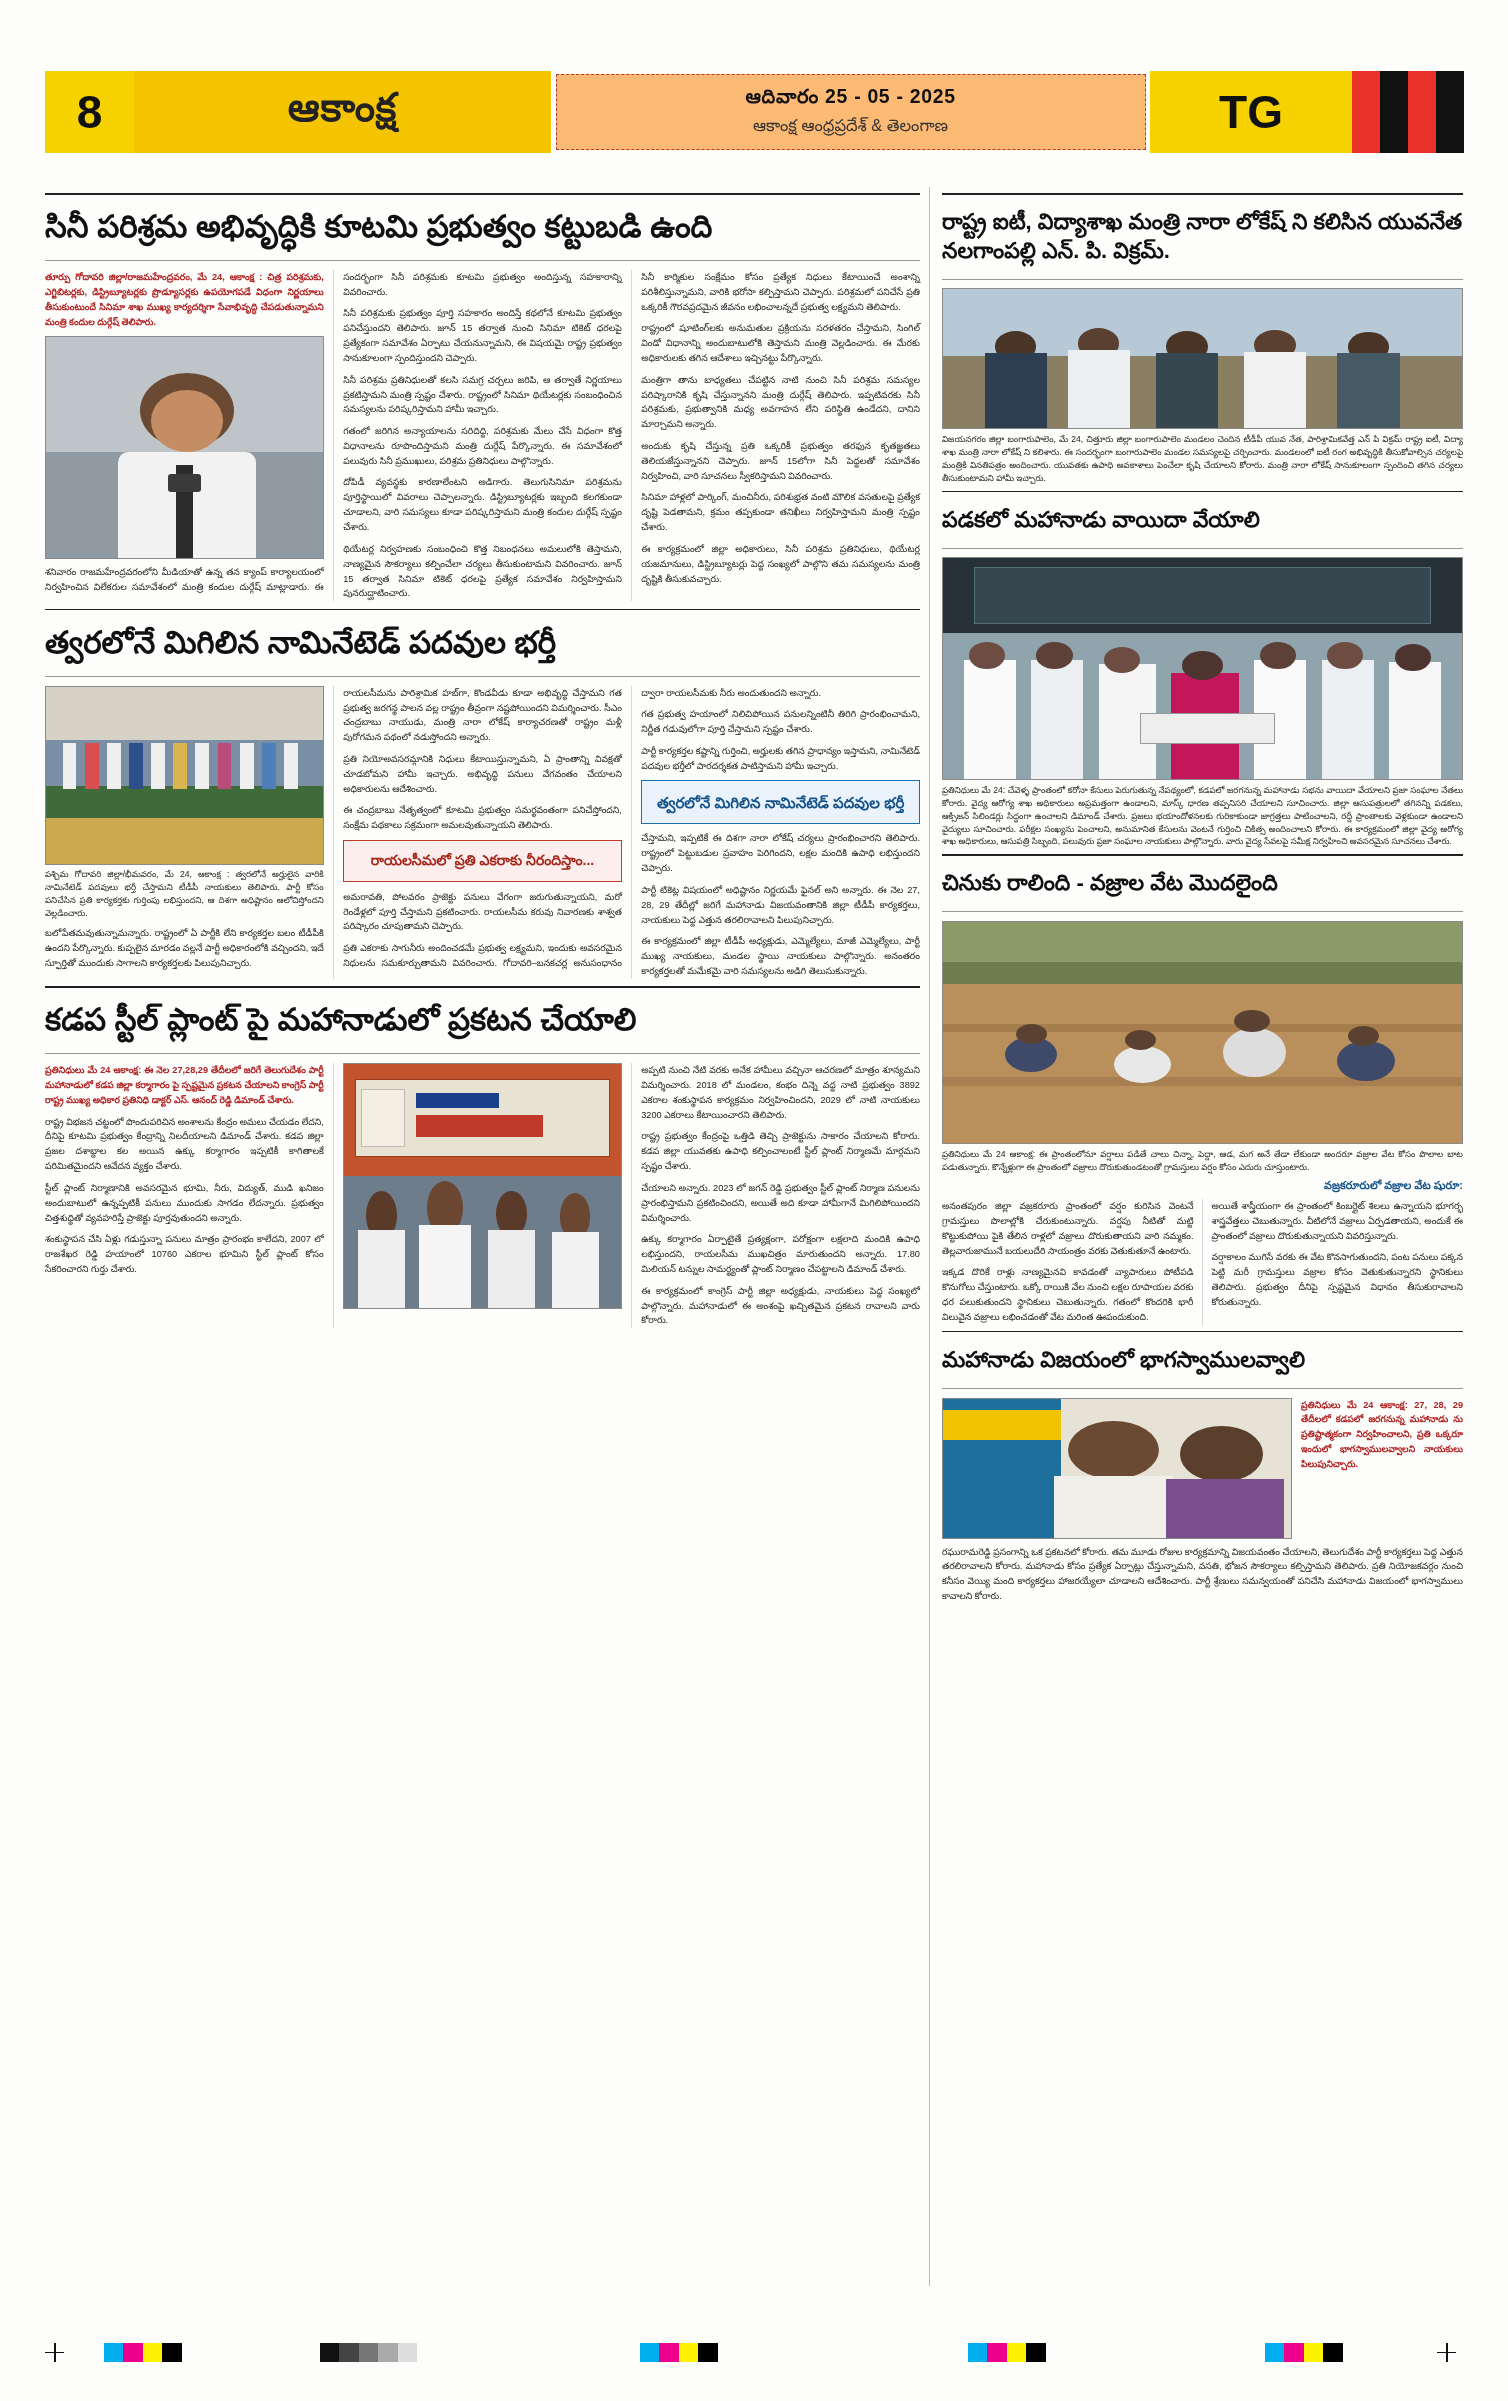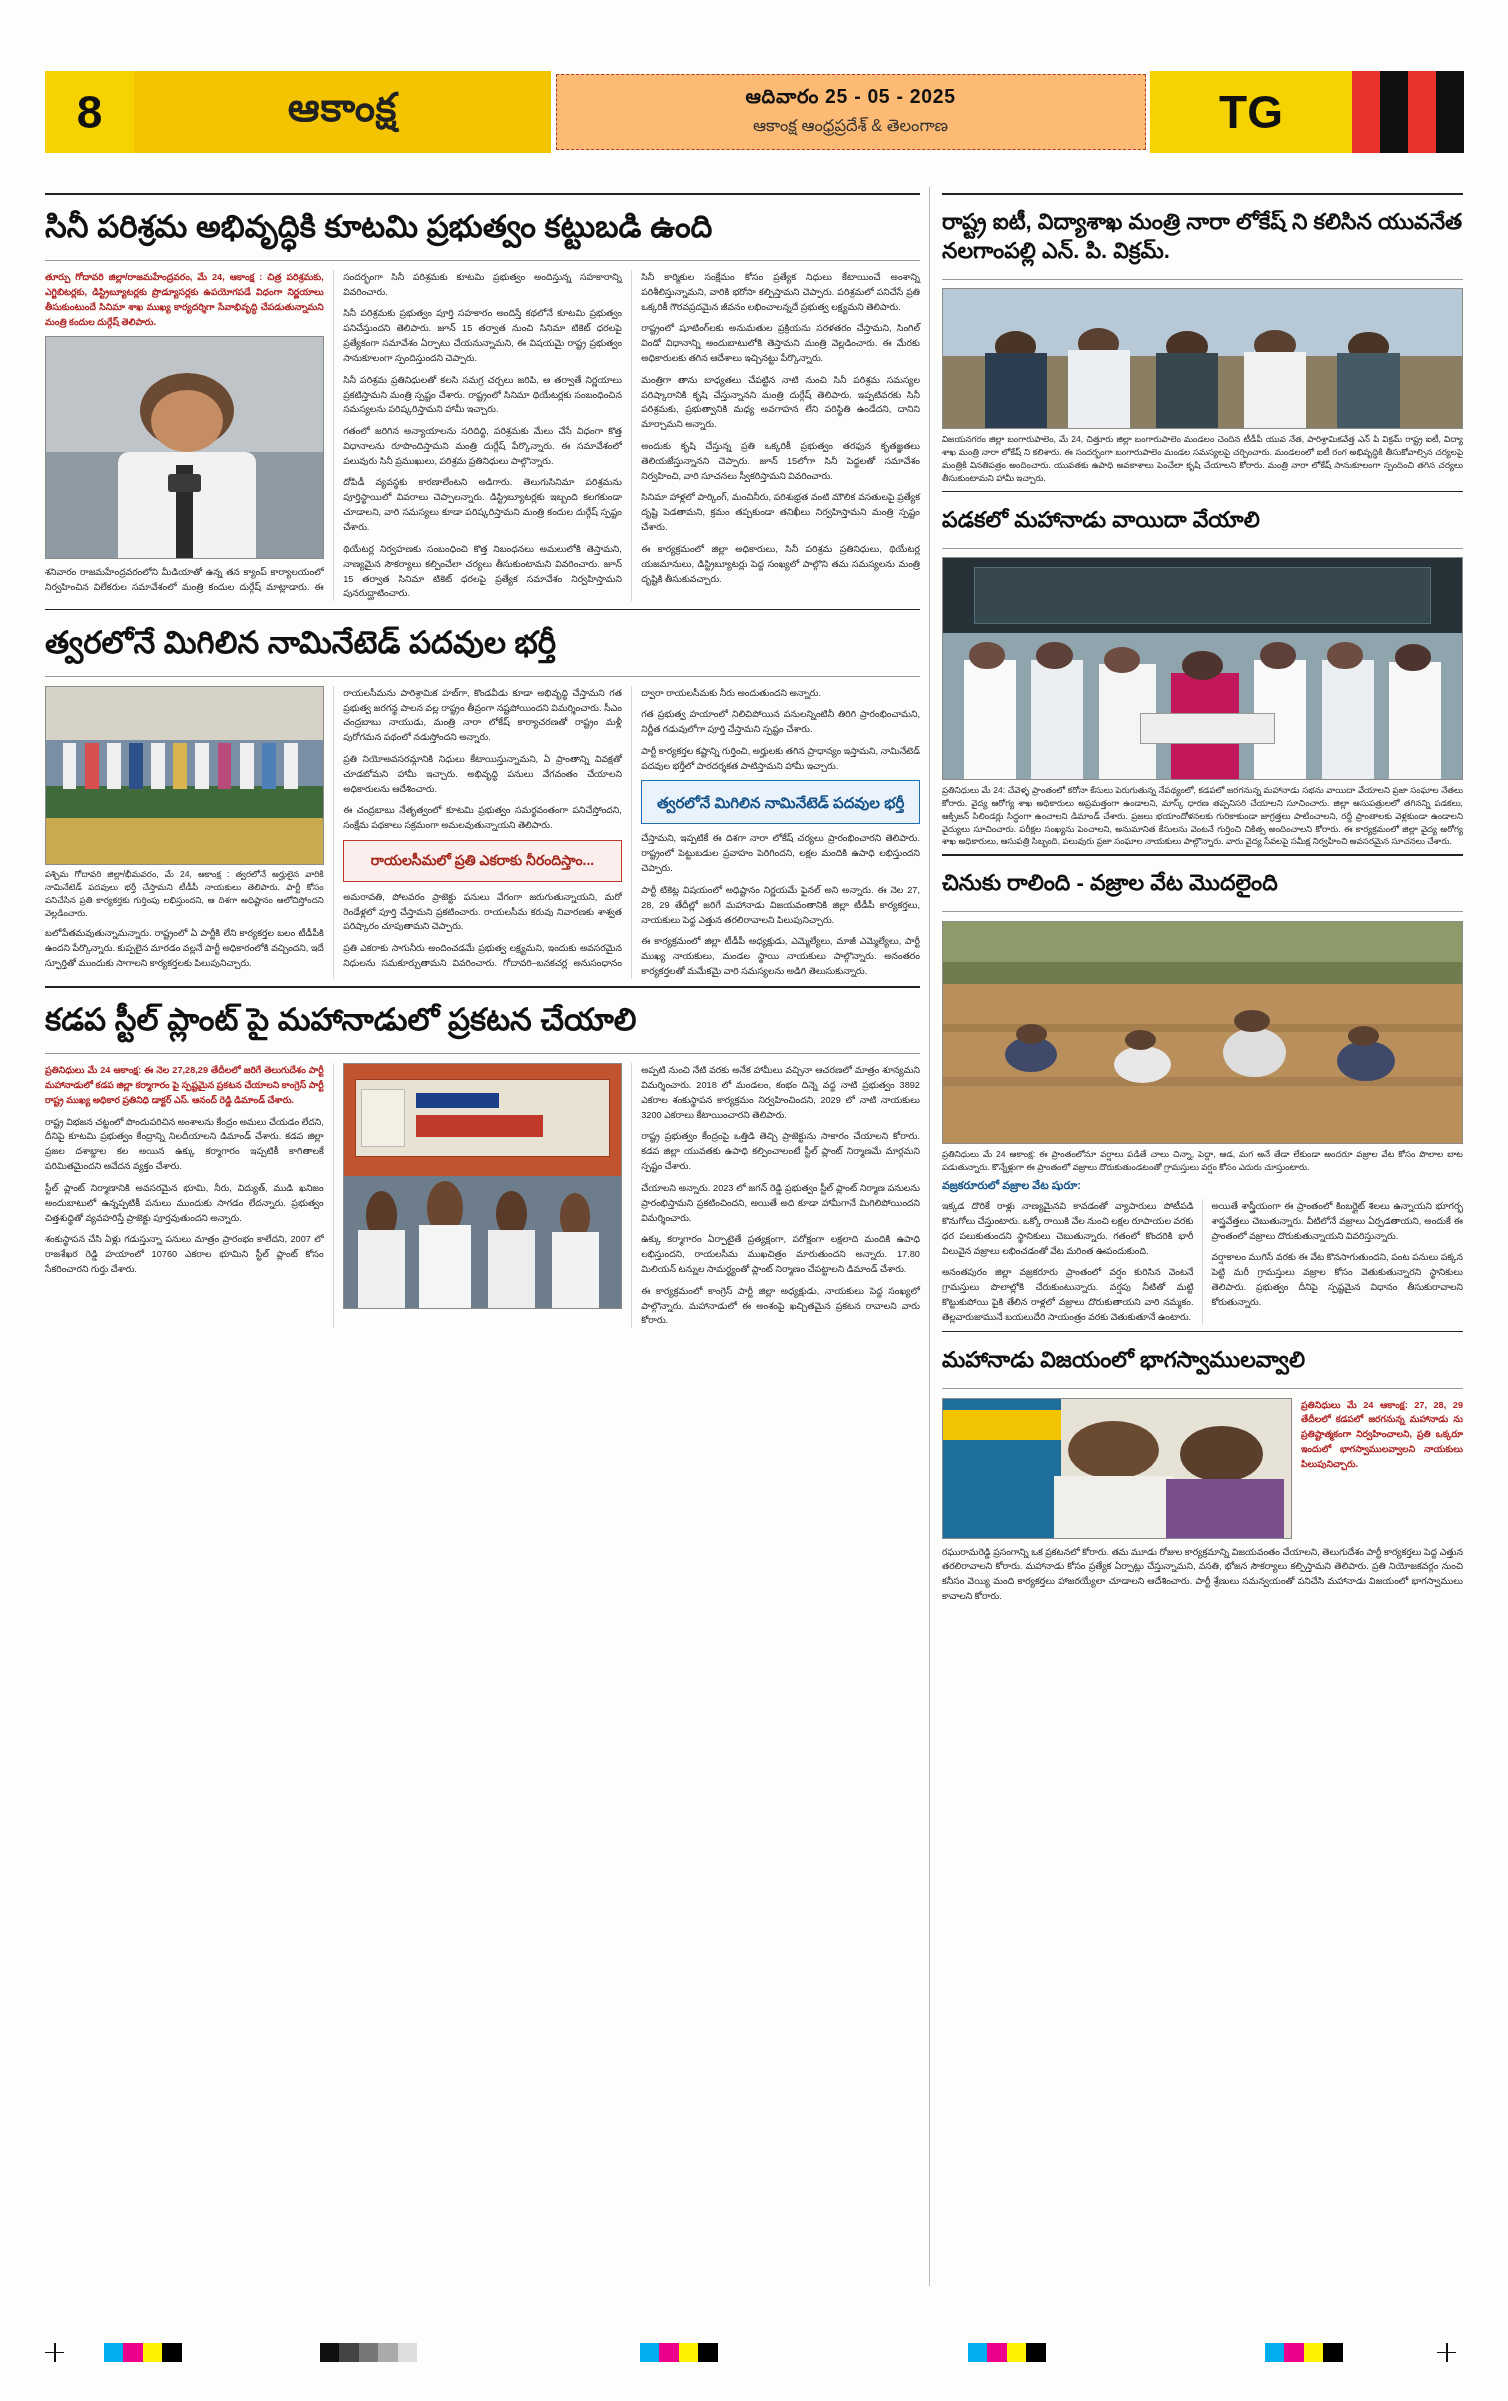--- a/index.html
+++ b/index.html
@@ -89,21 +89,21 @@
 
   .pullbox {
     border:1.5px solid #1a6fb5; background:#eaf3fb; color:#15538a;
     font-size:15px; font-weight:bold; text-align:center;
     padding:10.4px 7.4px; line-height:1.4; margin:6px 0 7.4px 0;
     break-inside:avoid;
   }
   .pullbox.red { border-color:#c0392b; background:#fdeeee; color:#a3281b; font-size:14px; }
 
   .subhead {
-    font-size:11px; font-weight:bold; color:#15538a; margin:3px 0 4.5px 0;
+    font-size:11px; font-weight:bold; color:#15538a; margin:3px 0 4.5px 0;text-align:right;
   }
 
   
   .ph-inner { position:absolute; inset:0; }
   .blob { position:absolute; border-radius:50%; }
   .rect { position:absolute; }
 
   
   .footer {
     position:absolute; left:0; bottom:19.4px; width:1508px; height:45px;
@@ -343,22 +343,22 @@
               <div class="blob" style="left:54%;top:48%;width:12%;height:22%;background:#dddddd"></div>
               <div class="blob" style="left:56%;top:40%;width:7%;height:10%;background:#5b4131"></div>
               <div class="blob" style="left:76%;top:54%;width:11%;height:18%;background:#3f4a6b"></div>
               <div class="blob" style="left:78%;top:47%;width:6%;height:9%;background:#5b4131"></div>
             </div>
           </div>
           <div class="cap">ప్రతినిధులు మే 24 ఆకాంక్ష: ఈ ప్రాంతంలోనూ వర్షాలు పడితే చాలు చిన్నా, పెద్దా, ఆడ, మగ అనే తేడా లేకుండా అందరూ వజ్రాల వేట కోసం పొలాల బాట పడుతున్నారు. కొన్నేళ్లుగా ఈ ప్రాంతంలో వజ్రాలు దొరుకుతుండటంతో గ్రామస్తులు వర్షం కోసం ఎదురు చూస్తుంటారు.</div>
         </figure>
         <div class="subhead">వజ్రకరూరులో వజ్రాల వేట షురూ:</div>
         <div class="cols2 body-text">
+          <p>అనంతపురం జిల్లా వజ్రకరూరు ప్రాంతంలో వర్షం కురిసిన వెంటనే గ్రామస్తులు పొలాల్లోకి చేరుకుంటున్నారు. వర్షపు నీటితో మట్టి కొట్టుకుపోయి పైకి తేలిన రాళ్లలో వజ్రాలు దొరుకుతాయని వారి నమ్మకం. తెల్లవారుజామునే బయలుదేరి సాయంత్రం వరకు వెతుకుతూనే ఉంటారు.</p>
           <p>ఇక్కడ దొరికే రాళ్లు నాణ్యమైనవి కావడంతో వ్యాపారులు పోటీపడి కొనుగోలు చేస్తుంటారు. ఒక్కో రాయికి వేల నుంచి లక్షల రూపాయల వరకు ధర పలుకుతుందని స్థానికులు చెబుతున్నారు. గతంలో కొందరికి భారీ విలువైన వజ్రాలు లభించడంతో వేట మరింత ఊపందుకుంది.</p>
-          <p>అనంతపురం జిల్లా వజ్రకరూరు ప్రాంతంలో వర్షం కురిసిన వెంటనే గ్రామస్తులు పొలాల్లోకి చేరుకుంటున్నారు. వర్షపు నీటితో మట్టి కొట్టుకుపోయి పైకి తేలిన రాళ్లలో వజ్రాలు దొరుకుతాయని వారి నమ్మకం. తెల్లవారుజామునే బయలుదేరి సాయంత్రం వరకు వెతుకుతూనే ఉంటారు.</p>
           <p>అయితే శాస్త్రీయంగా ఈ ప్రాంతంలో కింబర్లైట్ శిలలు ఉన్నాయని భూగర్భ శాస్త్రవేత్తలు చెబుతున్నారు. వీటిలోనే వజ్రాలు ఏర్పడతాయని, అందుకే ఈ ప్రాంతంలో వజ్రాలు దొరుకుతున్నాయని వివరిస్తున్నారు.</p>
           <p>వర్షాకాలం ముగిసే వరకు ఈ వేట కొనసాగుతుందని, పంట పనులు పక్కన పెట్టి మరీ గ్రామస్తులు వజ్రాల కోసం వెతుకుతున్నారని స్థానికులు తెలిపారు. ప్రభుత్వం దీనిపై స్పష్టమైన విధానం తీసుకురావాలని కోరుతున్నారు.</p>
         </div>
       </div>
 
       <div style="margin-top:6px">
         <div class="hr"></div>
         <div class="headline r">మహానాడు విజయంలో భాగస్వాములవ్వాలి</div>
         <div class="hr thin"></div>
         <div style="display:flex; gap:9px; align-items:flex-start">

